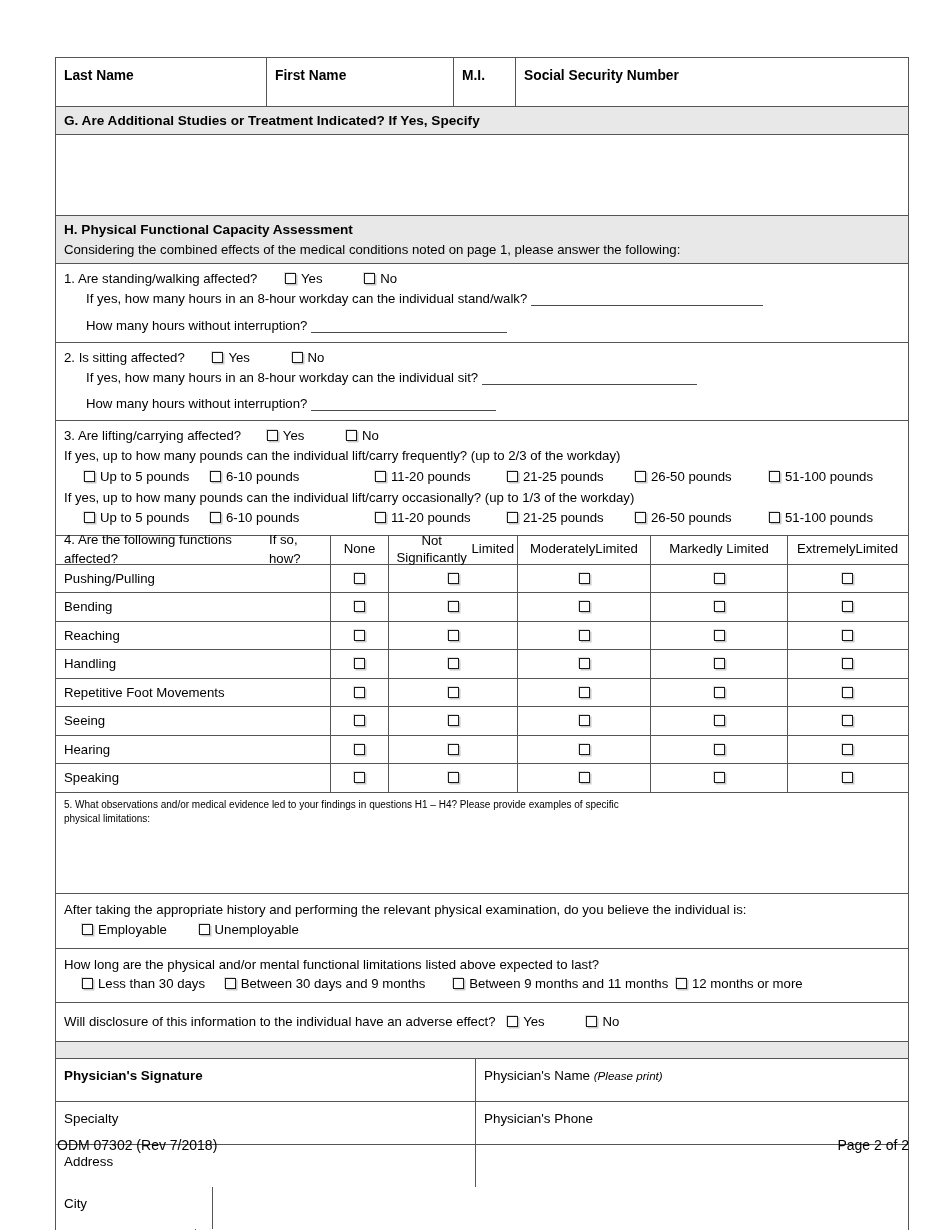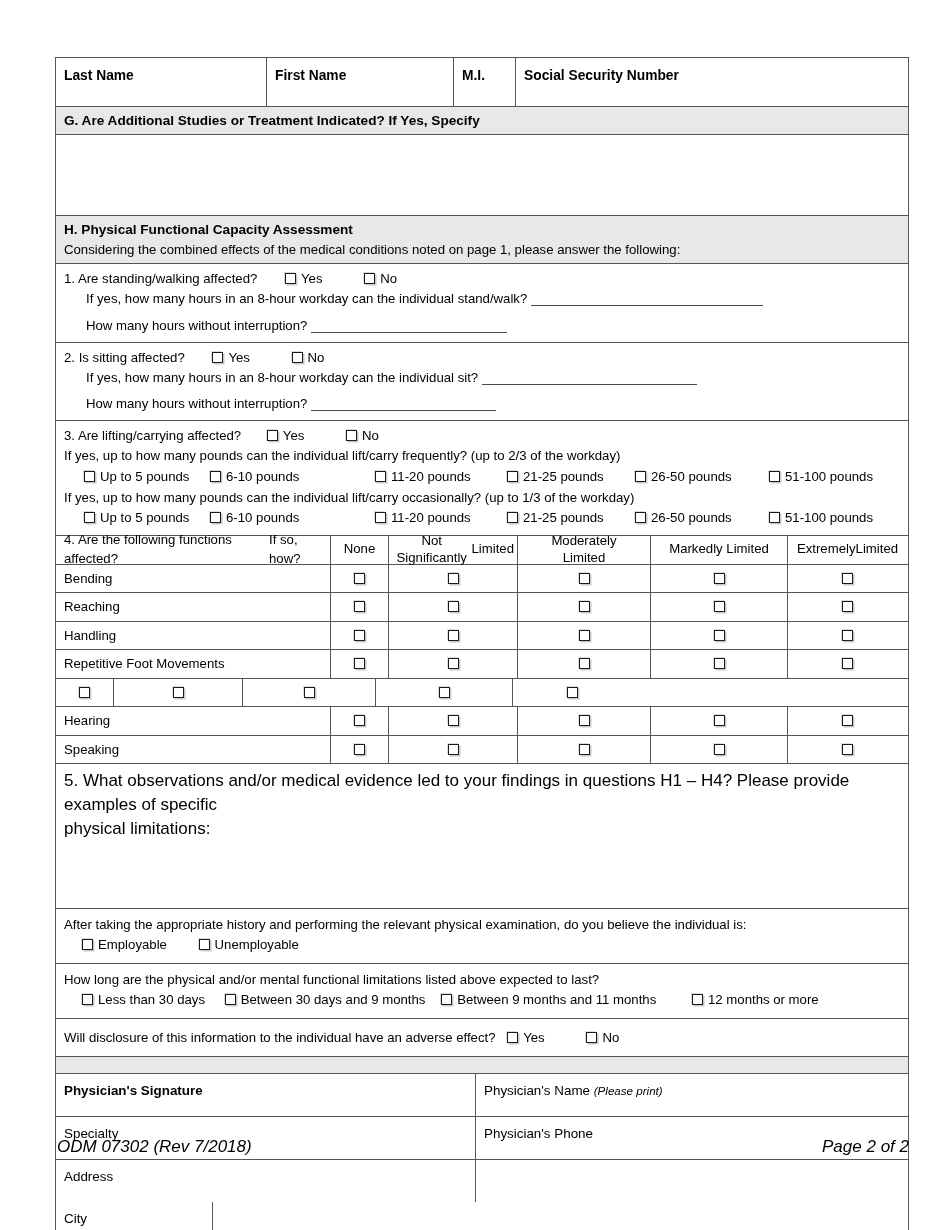--- a/index.html
+++ b/index.html
@@ -36,21 +36,21 @@
   .row {
     display: flex;
     border-bottom: 1.2px solid #555555;
     box-sizing: border-box;
   }
   .row.last { border-bottom: none; flex-direction: column; }
 
   .cell {
     box-sizing: border-box;
     padding: 5px 7px 5px 8px;
-    font-size: 17px;
+    font-size: 10px;
     line-height: 1.42;
     border-right: 1.2px solid #555555;
     position: relative;
   }
   .cell.lastcol { border-right: none; }
 
   .shaded { background: #e8e8e8; }
 
   .bold { font-weight: bold; }
   .ital { font-style: italic; }
@@ -132,21 +132,21 @@
   
   .matrix-head .mcell {
     text-align: center;
     font-size: 13.2px;
     line-height: 1.35;
     padding: 5px 3px 6px 3px;
   }
   .m-label   { width: 275px; }
   .m-none    { width: 58px; }
   .m-notsig  { width: 129px; }
-  .m-mod     { width: 133px; flex-direction: column; }
+  .m-mod     { width: 133px; }
   .m-marked  { width: 137px; }
   .m-ext     { width: 119px; }
 
   .matrix-head .m-label {
     text-align: left;
     font-size: 13.2px;
     line-height: 1.45;
   }
   .mcell {
     box-sizing: border-box;
@@ -187,22 +187,21 @@
   .graybar { height: 16px; }
 
   
   .footer {
     position: absolute;
     left: 57px;
     top: 1137px;
     width: 852px;
     display: flex;
     justify-content: space-between;
-    font-size: 17px;
-    font-style: italic;
+    font-size: 14px;
   }
 </style>
 </head>
 <body>
 
 <div class="page">
 
   <div class="form">
 
     <div class="row nameheader">
@@ -321,20 +320,38 @@
         <div>Markedly Limited</div>
       </div>
       <div class="mcell m-ext lastcol">
         <div>Extremely</div>
         <div>Limited</div>
       </div>
     </div>
 
     <div id="matrix-body">
         <div class="matrix-row">
+          <div class="mcell m-label">Pushing/Pulling</div>
+          <div class="mcell m-none">
+            <span class="cb"></span>
+          </div>
+          <div class="mcell m-notsig">
+            <span class="cb"></span>
+          </div>
+          <div class="mcell m-mod">
+            <span class="cb"></span>
+          </div>
+          <div class="mcell m-marked">
+            <span class="cb"></span>
+          </div>
+          <div class="mcell m-ext lastcol">
+            <span class="cb"></span>
+          </div>
+        </div>
+        <div class="matrix-row">
           <div class="mcell m-label">Bending</div>
           <div class="mcell m-none">
             <span class="cb"></span>
           </div>
           <div class="mcell m-notsig">
             <span class="cb"></span>
           </div>
           <div class="mcell m-mod">
             <span class="cb"></span>
           </div>
@@ -393,20 +410,21 @@
             <span class="cb"></span>
           </div>
           <div class="mcell m-marked">
             <span class="cb"></span>
           </div>
           <div class="mcell m-ext lastcol">
             <span class="cb"></span>
           </div>
         </div>
         <div class="matrix-row">
+          <div class="mcell m-label">Seeing</div>
           <div class="mcell m-none">
             <span class="cb"></span>
           </div>
           <div class="mcell m-notsig">
             <span class="cb"></span>
           </div>
           <div class="mcell m-mod">
             <span class="cb"></span>
           </div>
           <div class="mcell m-marked">
@@ -471,22 +489,22 @@
         </div>
       </div>
     </div>
 
     <div class="row">
       <div class="cell lastcol qbody" style="width:100%;padding-top:6px;padding-bottom:8px">
         <div>How long are the physical and/or mental functional limitations listed above expected to last?</div>
         <div class="indent" style="padding-left:18px">
           <span class="opt"><span class="cb"></span><span>Less than 30 days</span></span>
           <span class="opt" style="margin-left:16px"><span class="cb"></span><span>Between 30 days and 9 months</span></span>
-          <span class="opt" style="margin-left:12px"><span class="cb"></span><span>Between 9 months and 11 months</span></span>
-          <span class="opt" style="margin-left:32px"><span class="cb"></span><span>12 months or more</span></span>
+          <span class="opt" style="margin-left:24px"><span class="cb"></span><span>Between 9 months and 11 months</span></span>
+          <span class="opt" style="margin-left:4px"><span class="cb"></span><span>12 months or more</span></span>
         </div>
       </div>
     </div>
 
     <div class="row">
       <div class="cell lastcol qbody" style="width:100%;padding-top:9px;padding-bottom:9px">
         <span>Will disclosure of this information to the individual have an adverse effect?</span>
         <span class="opt" style="margin-left:8px"><span class="cb"></span><span>Yes</span></span>
         <span class="opt" style="margin-left:38px"><span class="cb"></span><span>No</span></span>
       </div>

